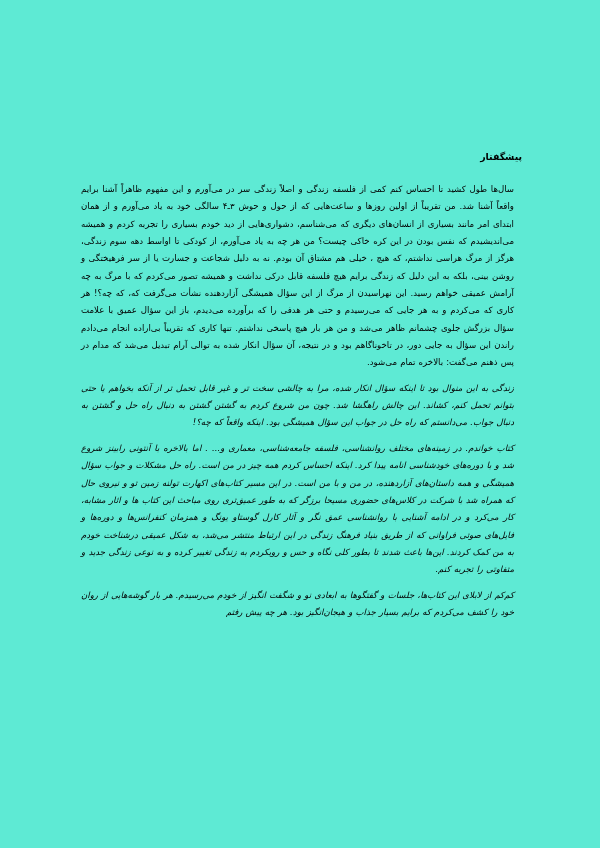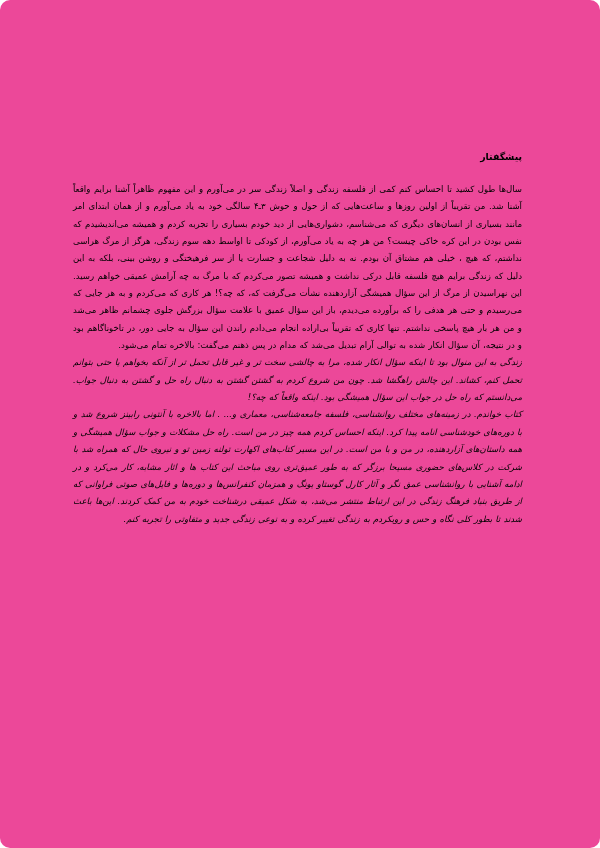--- a/index.html
+++ b/index.html
@@ -12,22 +12,21 @@
     height: 848px;
     position: relative;
     overflow: hidden;
     font-family: "DejaVu Sans", "Liberation Sans", sans-serif;
     color: #000000;
   }
 
   .page {
     position: absolute;
     inset: 0;
-    background: #ec4899;
-    border-radius: 10px;
+    background: #5eead4;
   }
 
   .content {
     position: absolute;
     right: 78px;
     left: 73px;
     top: 150px;
   }
 
   .doc-heading {
@@ -40,21 +39,21 @@
     margin: 0 0 17px 0;
     color: #000000;
   }
 
   .doc-paragraph {
     direction: rtl;
     text-align: justify;
     text-align-last: right;
     font-size: 8.6px;
     line-height: 17.35px;
-    margin: 0;
+    margin: 8px;
     color: #000000;
     word-spacing: 0.4px;
     hyphens: none;
   }
 
   .doc-paragraph + .doc-paragraph {
     margin-top: 0;
     font-style: italic;
   }
 </style>
@@ -65,15 +64,16 @@
   <div class="content">
 
     <h1 class="doc-heading">پیشگفتار</h1>
 
     <p class="doc-paragraph">سال‌ها طول کشید تا احساس کنم کمی از فلسفه زندگی و اصلاً زندگی سر در می‌آورم و این مفهوم ظاهراً آشنا برایم واقعاً آشنا شد. من تقریباً از اولین روزها و ساعت‌هایی که از حول و حوش ۳ـ۴ سالگی خود به یاد می‌آورم و از همان ابتدای امر مانند بسیاری از انسان‌های دیگری که می‌شناسم، دشواری‌هایی از دید خودم بسیاری را تجربه کردم و همیشه می‌اندیشیدم که نفس بودن در این کره خاکی چیست؟ من هر چه به یاد می‌آورم، از کودکی تا اواسط دهه سوم زندگی، هرگز از مرگ هراسی نداشتم، که هیچ ، خیلی هم مشتاق آن بودم. نه به دلیل شجاعت و جسارت یا از سر فرهیختگی و روشن بینی، بلکه به این دلیل که زندگی برایم هیچ فلسفه قابل درکی نداشت و همیشه تصور می‌کردم که با مرگ به چه آرامش عمیقی خواهم رسید. این نهراسیدن از مرگ از این سؤال همیشگی آزاردهنده نشأت می‌گرفت که، که چه؟! هر کاری که می‌کردم و به هر جایی که می‌رسیدم و حتی هر هدفی را که برآورده می‌دیدم، باز این سؤال عمیق با علامت سؤال بزرگش جلوی چشمانم ظاهر می‌شد و من هر بار هیچ پاسخی نداشتم. تنها کاری که تقریباً بی‌اراده انجام می‌دادم راندن این سؤال به جایی دور، در تاخوناگاهم بود و در نتیجه، آن سؤال انکار شده به توالی آرام تبدیل می‌شد که مدام در پس ذهنم می‌گفت: بالاخره تمام می‌شود.</p>
 
     <p class="doc-paragraph">زندگی به این منوال بود تا اینکه سؤال انکار شده، مرا به چالشی سخت تر و غیر قابل تحمل تر از آنکه بخواهم یا حتی بتوانم تحمل کنم، کشاند. این چالش راهگشا شد. چون من شروع کردم به گشتن گشتن به دنبال راه حل و گشتن به دنبال جواب. می‌دانستم که راه حل در جواب این سؤال همیشگی بود. اینکه واقعاً که چه؟!</p>
 
     <p class="doc-paragraph">کتاب خواندم. در زمینه‌های مختلف روانشناسی، فلسفه جامعه‌شناسی، معماری و... . اما بالاخره با آنتونی رابینز شروع شد و با دوره‌های خودشناسی انامه پیدا کرد. اینکه احساس کردم همه چیز در من است. راه حل مشکلات و جواب سؤال همیشگی و همه داستان‌های آزاردهنده، در من و با من است. در این مسیر کتاب‌های اکهارت تولنه زمین تو و نیروی حال که همراه شد با شرکت در کلاس‌های حضوری مسیحا برزگر که به طور عمیق‌تری روی مباحث این کتاب ها و اثار مشابه، کار می‌کرد و در ادامه آشنایی با روانشناسی عمق نگر و آثار کارل گوستاو یونگ و همزمان کنفرانس‌ها و دوره‌ها و فایل‌های صوتی فراوانی که از طریق بنیاد فرهنگ زندگی در این ارتباط منتشر می‌شد، به شکل عمیقی درشناخت خودم به من کمک کردند. این‌ها باعث شدند تا بطور کلی نگاه و حس و رویکردم به زندگی تغییر کرده و به نوعی زندگی جدید و متفاوتی را تجربه کنم.</p>
 
+    <p class="doc-paragraph">کم‌کم از لابلای این کتاب‌ها، جلسات و گفتگوها به ابعادی نو و شگفت انگیز از خودم می‌رسیدم. هر بار گوشه‌هایی از روان خود را کشف می‌کردم که برایم بسیار جذاب و هیجان‌انگیز بود. هر چه پیش رفتم</p>
 
   </div>
 </div>
 
 </body></html>

